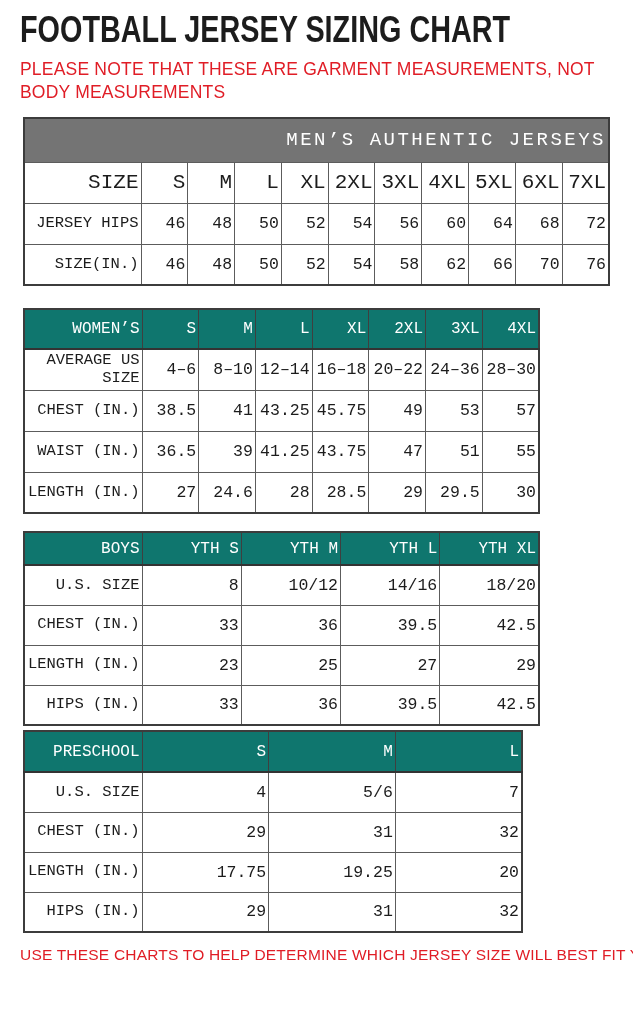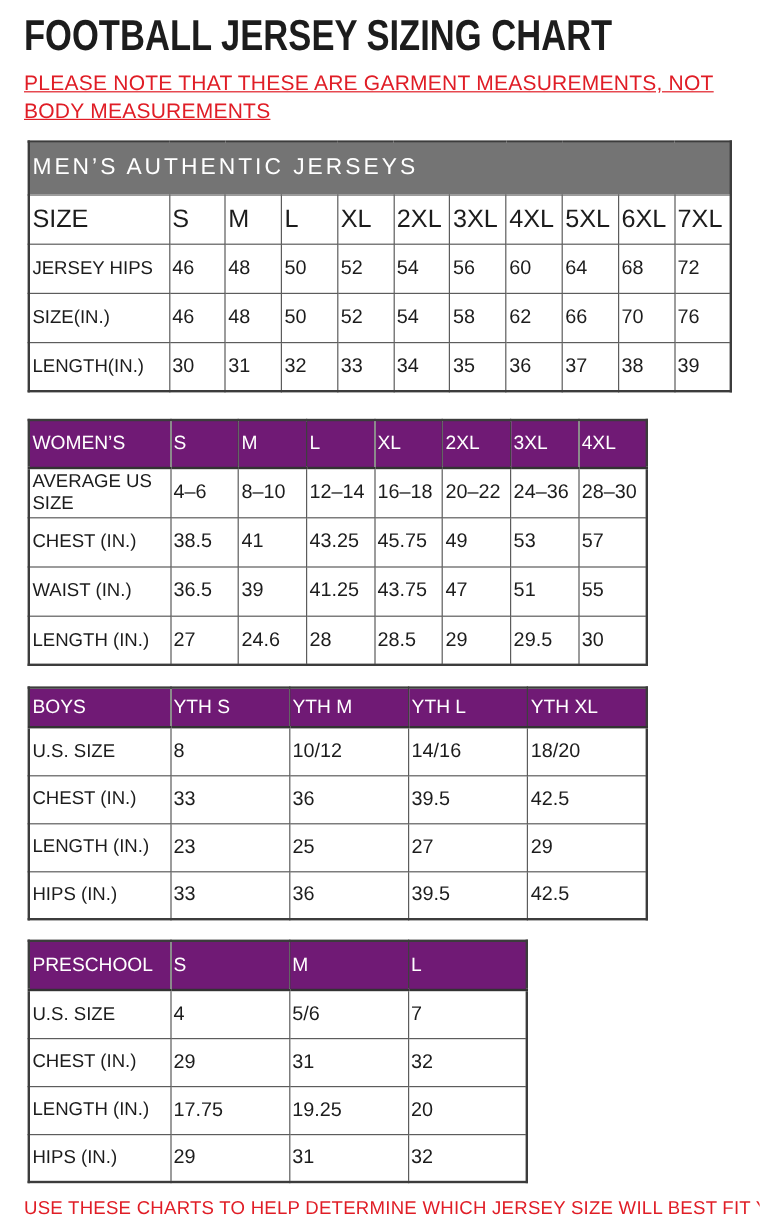--- a/index.html
+++ b/index.html
@@ -10,59 +10,60 @@
     color: #1c1c1c;
   }
   .page { padding-top: 7px; }
   .title {
     font-size: 36px; font-weight: 700; white-space: nowrap;
     transform: scaleX(0.80); transform-origin: left center;
     margin: 2px 0 7px 20px; letter-spacing: 0;
   }
   .note {
     font-size: 17.5px; line-height: 1.32; width: 600px;
-    margin: 0 0 13px 20px; letter-spacing: 0.2px; text-decoration: underline;
+    margin: 0 0 13px 20px; letter-spacing: 0.2px;
   }
   table.sizing {
     border-collapse: collapse; table-layout: fixed;
-    margin-left: 23px; text-align: left;
+    margin-left: 23px; text-align: right;
     border: 2px solid #3c3c3c;
+    font-family: Liberation Mono, monospace;
   }
   table.sizing th, table.sizing td {
     border: 1.5px solid #5c5c5c;
     font-weight: 400; padding: 0 2px;
     overflow: hidden;
   }
   table.sizing td { font-size: 16.5px; }
   table.sizing tbody th { font-size: 15.5px; line-height: 1.15; }
   
   th.banner {
     background: #747474; color: #fff;
     font-size: 19px; letter-spacing: 2.5px; font-weight: 400;
     border-bottom: 2px solid #3c3c3c;
   }
   tr.gray-head th {
-    background: #701a75; color: #fff; font-size: 16px;
+    background: #0f766e; color: #fff; font-size: 16px;
     border-color: #3f3f3f; border-bottom: 2px solid #333;
   }
   tr.plain-head th { background: #fff; color: #1c1c1c; font-size: 21px; }
   
   .mens { width: 587px; }
   .mens col:first-child { width: 117px; }
   .mens th.banner { height: 44px; }
   .mens tr { height: 41px; }
   .womens { width: 517px; margin-top: 22px; }
   .womens col:first-child { width: 118px; }
   .womens tr.gray-head { height: 40px; }
   .womens tbody tr { height: 41px; padding-left: 35px; }
   .boys { width: 517px; margin-top: 17px; }
   .boys col:first-child { width: 118px; }
   .boys tr.gray-head { height: 33px; }
   .boys tbody tr { height: 40px; }
-  .preschool { width: 417px; margin-top: 16px; }
+  .preschool { width: 500px; margin-top: 4px; }
   .preschool col:first-child { width: 118px; }
   .preschool tr.gray-head { height: 41px; }
   .preschool tbody tr { height: 40px; }
   .footer {
     font-size: 15.5px; margin: 13px 0 0 20px; letter-spacing: 0.2px;
     white-space: nowrap;
   }
 </style>
 </head>
 <body style="color: rgb(28, 28, 28);">
@@ -125,33 +126,20 @@
           <td>48</td>
           <td>50</td>
           <td>52</td>
           <td>54</td>
           <td>58</td>
           <td>62</td>
           <td>66</td>
           <td>70</td>
           <td>76</td>
         </tr>
-        <tr>
-          <th>LENGTH(IN.)</th>
-          <td>30</td>
-          <td>31</td>
-          <td>32</td>
-          <td>33</td>
-          <td>34</td>
-          <td>35</td>
-          <td>36</td>
-          <td>37</td>
-          <td>38</td>
-          <td>39</td>
-        </tr>
       </tbody>
   </table>
 
   <table class="sizing womens">
       <colgroup>
         <col>
         <col>
         <col>
         <col>
         <col>

